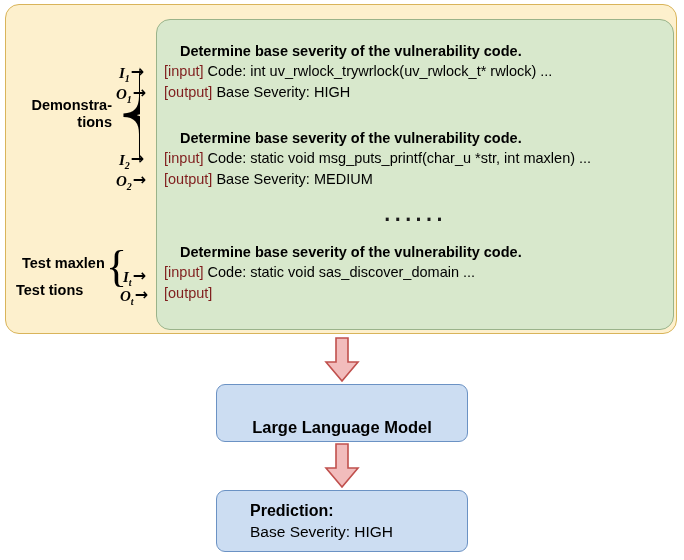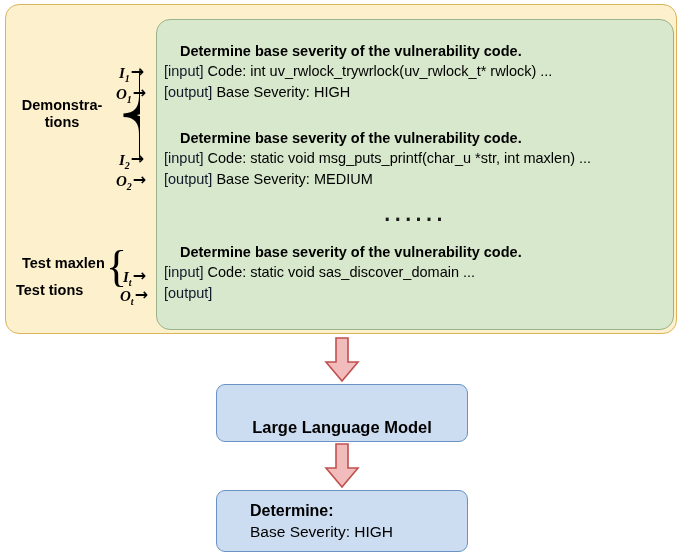--- a/index.html
+++ b/index.html
@@ -49,21 +49,21 @@
     border: 1.4px solid #9ab38a;
     border-radius: 14px;
   }
 
   
   .side-label {
     position: absolute;
     font-size: 14.5px;
     font-weight: bold;
     color: #000;
-    text-align: center;
+    text-align: right;
     line-height: 1.18;
     white-space: pre-line;
   }
   #demos-label { left: 6px; top: 92px; width: 100px; }
   #test-input-label { left: 16px; top: 250px; width: 92px; text-align: left;}
   #test-output-label { left: 10px; top: 277px; width: 98px; text-align: left;}
 
   .brace {
     position: absolute;
     color: #000;
@@ -131,21 +131,21 @@
     white-space: nowrap;
     margin-left: 16px;
   }
   .ex-line {
     font-size: 14.5px;
     color: #000;
     line-height: 21px;
     white-space: nowrap;
   }
   .tag {
-    color: #0f172a;
+    color: #7f1d1d;
   }
 
   #ex1 { top: 37px; }
   #ex2 { top: 124px; }
   #ex-test { top: 238px; }
 
   #dots {
     position: absolute;
     left: 378px;
     top: 200px;
@@ -270,15 +270,15 @@
 
 <div class="blue-box" id="llm-box">
   <span id="llm-label">Large Language Model</span>
 </div>
 
 <svg class="down-arrow" id="arrow-2" viewBox="0 0 36 46">
   <polygon points="12,1 24,1 24,25 34,25 18,44 2,25 12,25" fill="#f2bcbc" stroke="#c0504d" stroke-width="1.6" stroke-linejoin="miter"></polygon>
 </svg>
 
 <div class="blue-box" id="prediction-box">
-  <div id="prediction-title">Determine:</div>
+  <div id="prediction-title">Prediction:</div>
   <div id="prediction-value">Base Severity: HIGH</div>
 </div>
 
 </body></html>

